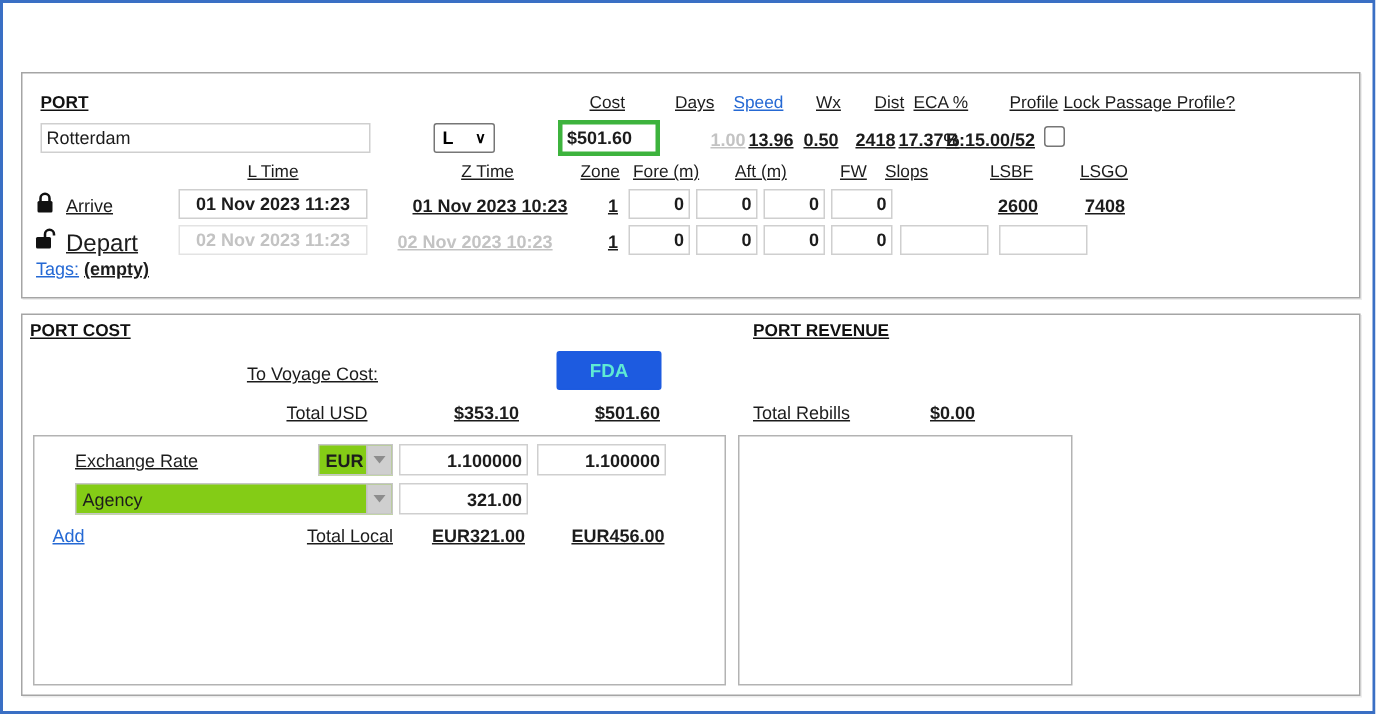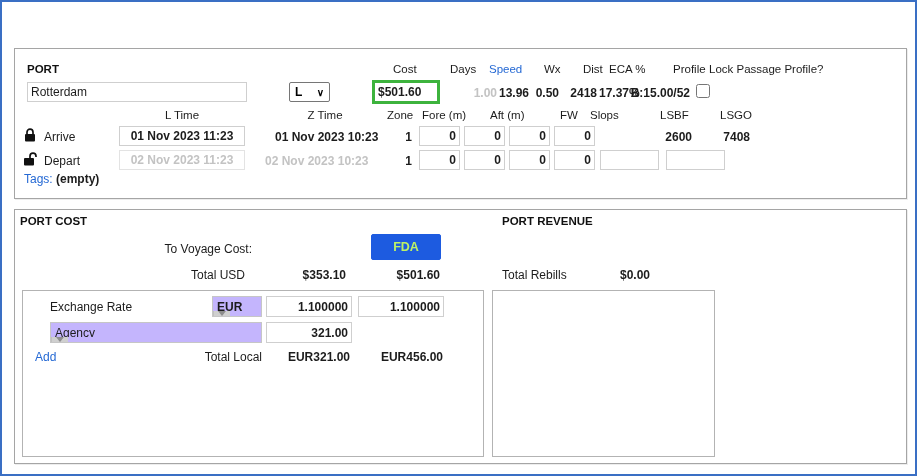--- a/index.html
+++ b/index.html
@@ -1,20 +1,20 @@
 <!DOCTYPE html>
 <html style="--window-border: #3a6fc4; --link-blue: #2569d4; --fda-button-blue: #1d5be0; --highlight-green: #3db33d; --disabled-text: #c3c3c3; --titlebar-controls-bg: #d9d9d9;"><head>
 <meta charset="utf-8">
 <style>
   * { box-sizing: border-box; margin: 0; padding: 0; }
   html,body { background:#fff; }
   body { font-family: "Liberation Sans", sans-serif; width: 917px; }
   .window { position: relative; width: 917px; height: 476px; background:#fff;
             border: 2px solid var(--window-border, #3a6fc4); overflow: hidden; }
-  .abs { position: absolute; }
+  .abs { position: absolute; text-decoration: underline; }
 
   
   .titlebar { position:absolute; left:0; top:0; width:913px; height:38px; background:#fff;
               border-bottom:1px solid #bdbdbd; }
   .title { position:absolute; left:14px; top:9px; font-size:15px; font-weight:bold; color:#111; letter-spacing:.2px; }
   .navarrow { position:absolute; top:10px; font-size:14px; cursor:pointer; }
   .navarrow.prev { left:263px; color:#b5b5b5; }
   .navarrow.next { left:293px; color:#0c0c0c; }
   .toplink { position:absolute; top:12px; font-size:12.5px; color:var(--link-blue,#2569d4); cursor:pointer; }
   .toplink.current { color:#161616; }
@@ -50,32 +50,32 @@
              border:1px solid #767676; border-radius:2px; display:flex; align-items:center;
              justify-content:space-between; padding:0 5px; font-size:12px; font-weight:bold; cursor:pointer; }
   .lselect .chev { font-size:10px; font-weight:bold; }
 
   .costbox { position:absolute; left:370px; top:78px; width:68px; height:24px; background:#fff;
              border:3px solid var(--highlight-green,#3db33d); font-size:12px; font-weight:bold;
              color:#1c1c1c; padding:2px 0 0 3px; }
 
   .chk { position:absolute; left:694px; top:82px; width:14px; height:14px; }
 
-  .combo { position:absolute; height:21px; border:1px solid #c6c6c6; background:#c4b5fd; display:flex; cursor:pointer;flex-direction:column; }
+  .combo { position:absolute; height:21px; border:1px solid #c6c6c6; background:#84cc16; display:flex; cursor:pointer; }
   .combo-txt { flex:1; font-size:12px; color:#1c1c1c; padding:3px 0 0 4px; white-space:nowrap; overflow:hidden; }
   .combo-txt.b { font-weight:bold; }
   .combo-arr { width:17px; background:#cfcfcf; border-left:1px solid #c0c0c0;
                display:flex; align-items:center; justify-content:center; }
   .tri { width:0; height:0; border-left:4px solid transparent; border-right:4px solid transparent;
          border-top:5px solid #8d8d8d; }
 
   .btn { position:absolute; top:232px; width:70px; height:26px; font-size:12.5px; font-weight:bold;
          text-align:center; line-height:24px; border-radius:2px; cursor:pointer; }
   .btn-pda { left:274px; background:#fff; border:1px solid var(--link-blue,#2569d4); color:var(--link-blue,#2569d4); }
-  .btn-fda { left:369px; background:var(--fda-button-blue,#1d5be0); border:1px solid var(--fda-button-blue,#1d5be0); color:#bef264; }
+  .btn-fda { left:369px; background:var(--fda-button-blue,#1d5be0); border:1px solid var(--fda-button-blue,#1d5be0); color:#5eead4; }
 
   .panel { position:absolute; top:288px; height:167px; border:1px solid #b3b3b3; background:#fff; }
   .panel.costlines { left:20px; width:462px; }
   .panel.rebills { left:490px; width:223px; }
 
   svg.lock { position:absolute; }
 </style>
 </head>
 <body>
 
@@ -132,21 +132,21 @@
   <input class="inp num" style="left: 462px; top: 124px; width: 41px;" value="0">
   <input class="inp num" style="left: 507px; top: 124px; width: 41px;" value="0">
   <input class="inp num" style="left: 552px; top: 124px; width: 41px;" value="0">
   <span class="abs val" style="left:640px;top:128px;width:50px">2600</span>
   <span class="abs val" style="left:700px;top:128px;width:48px">7408</span>
 
   <svg class="lock" style="left:21px;top:150px" width="15" height="15" viewBox="0 0 15 15">
     <path d="M7 6V4.2a3 3 0 0 1 6 0V5" fill="none" stroke="#111" stroke-width="1.7"></path>
     <rect x="1" y="6" width="10" height="7.6" rx="1" fill="#111"></rect>
   </svg>
-  <span class="abs lbl" style="left:42px;top:152px;font-size:12px">Depart</span>
+  <span class="abs lbl" style="left:42px;top:152px;font-size:16px">Depart</span>
   <input class="inp ctr dis" style="left: 117px; top: 148px; width: 126px;" value="02 Nov 2023 11:23">
   <span class="abs val dim" style="left:263px;top:152px;width:100px;text-align:left">02 Nov 2023 10:23</span>
   <span class="abs val" style="left:395px;top:152px;width:15px">1</span>
   <input class="inp num" style="left: 417px; top: 148px; width: 41px;" value="0">
   <input class="inp num" style="left: 462px; top: 148px; width: 41px;" value="0">
   <input class="inp num" style="left: 507px; top: 148px; width: 41px;" value="0">
   <input class="inp num" style="left: 552px; top: 148px; width: 41px;" value="0">
   <input class="inp num" style="left: 598px; top: 148px; width: 59px;" value="">
   <input class="inp num" style="left: 664px; top: 148px; width: 59px;" value="">
 

